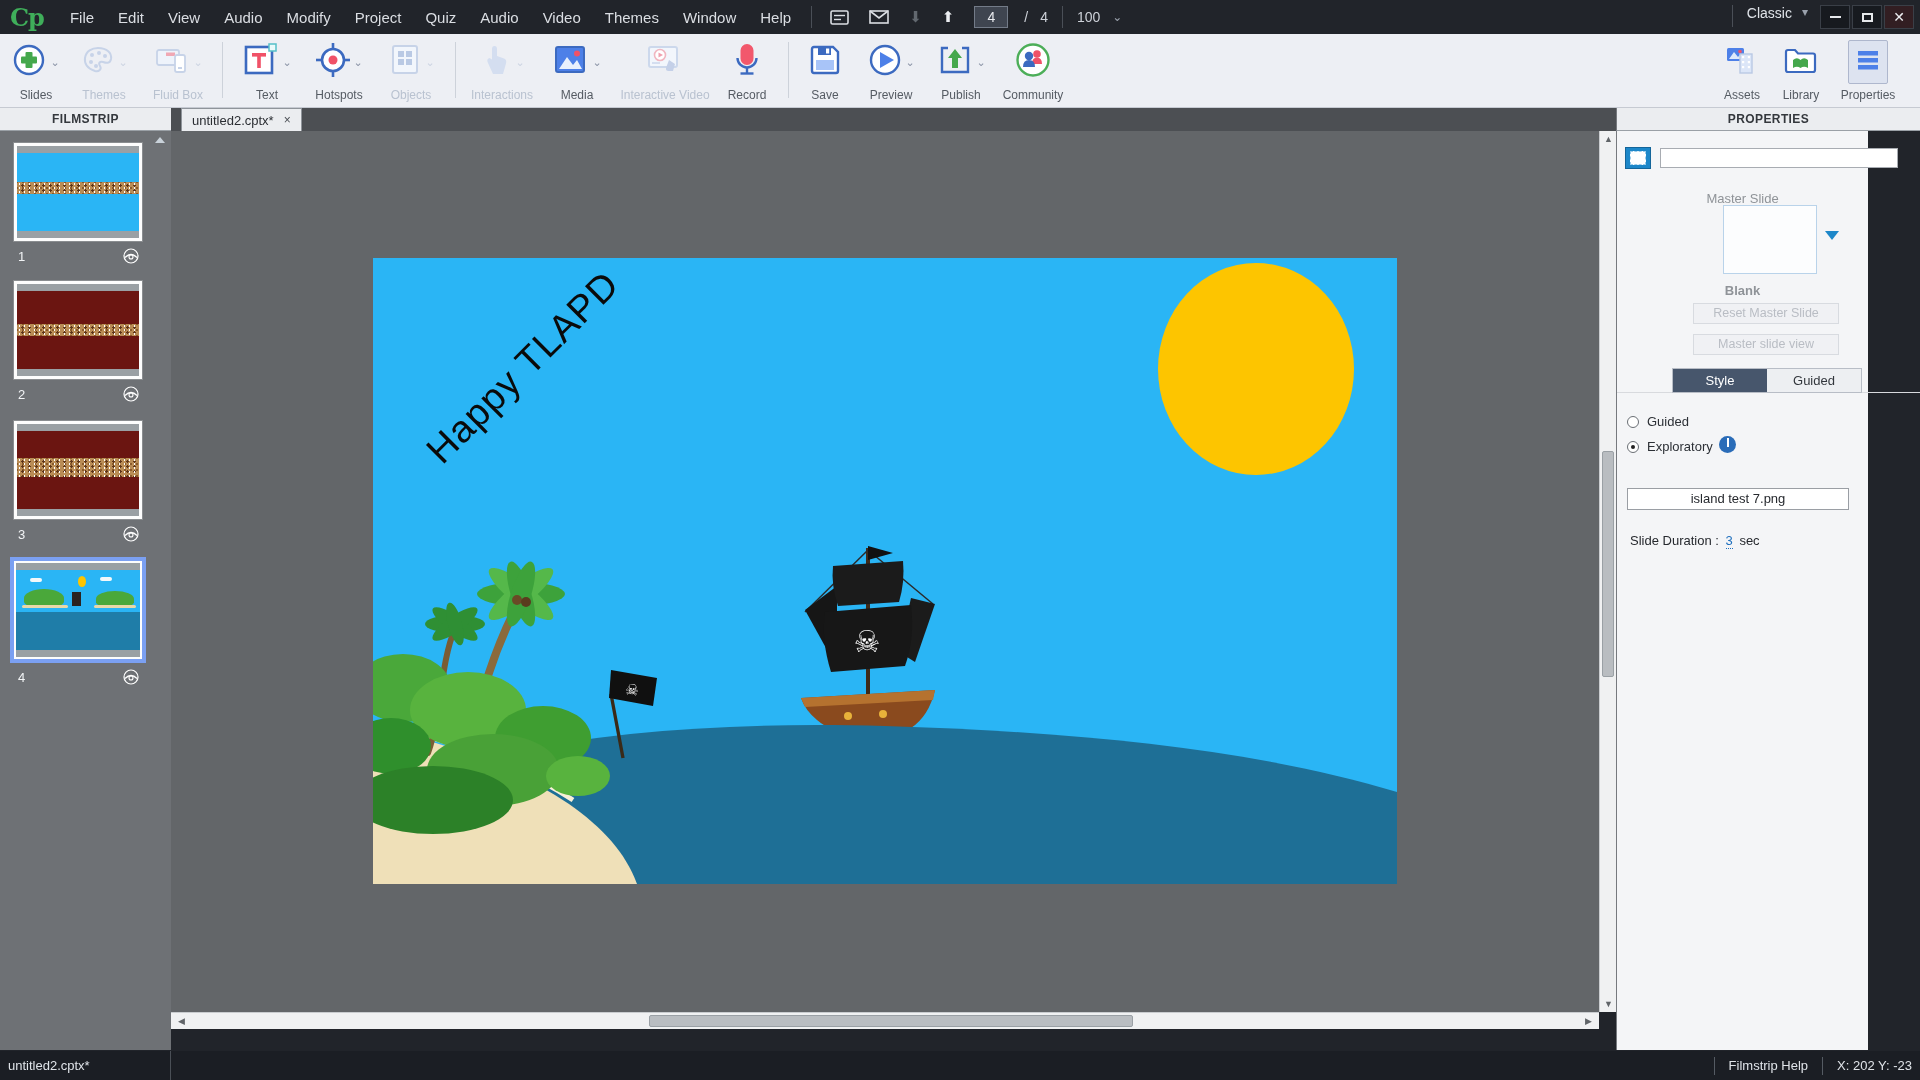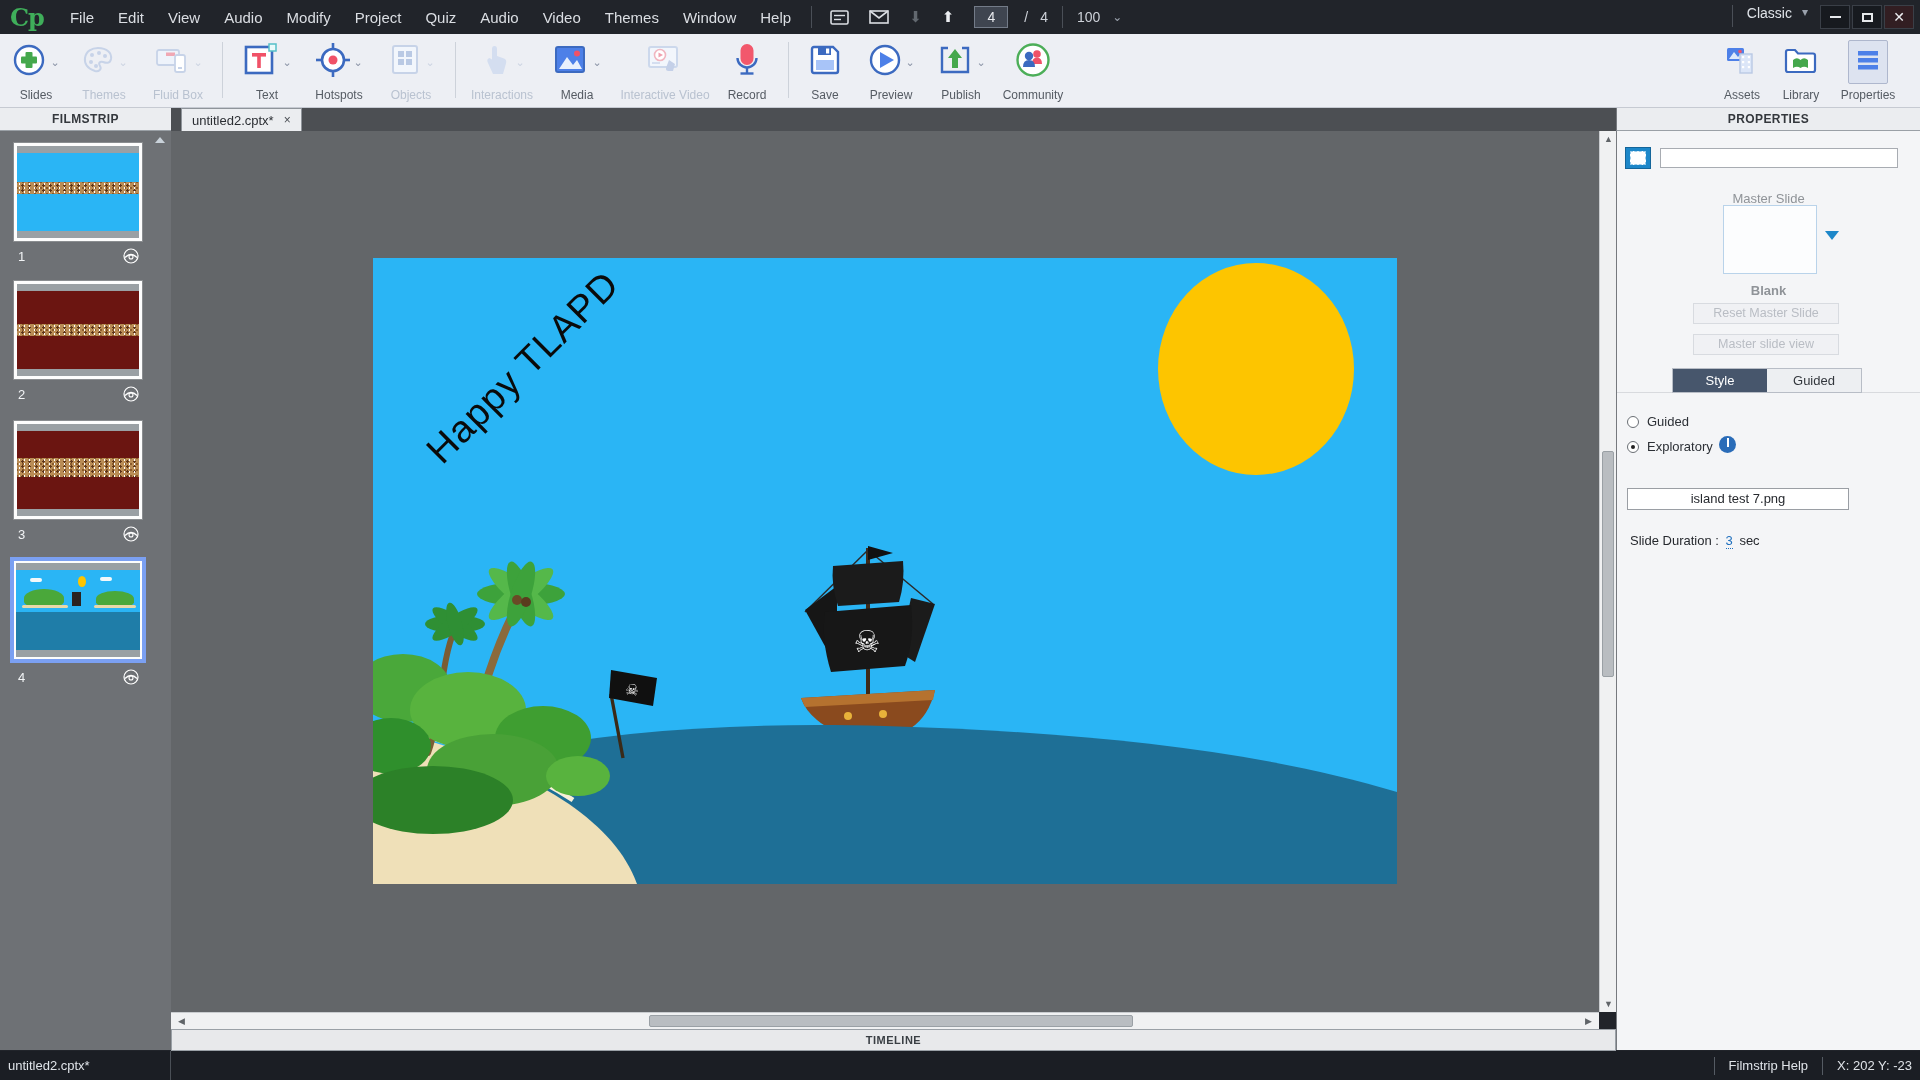--- a/index.html
+++ b/index.html
@@ -102,21 +102,21 @@
   .sarrow { position:absolute; font-size:9px; color:#606468; width:17px; text-align:center; }
   .hscroll { left:171px; top:1012px; width:1428px; height:17px; background:#f0f1f2;
     border-top:1px solid #c9cccf; }
   .hthumb { position:absolute; left:478px; top:2px; width:484px; height:12px;
     background:#b9bdc1; border:1px solid #9aa0a5; border-radius:2px; }
   .timelinebar { left:171px; top:1029px; width:1445px; height:22px; background:#e8e9eb;
     border:1px solid #9aa0a6; display:flex; align-items:center; justify-content:center; }
   .timeline-txt { font-size:11px; font-weight:bold; color:#3a3f44; letter-spacing:.5px; }
 
   
-  .props { left:1616px; top:131px; width:304px; height:919px; background:#f4f5f7;
+  .props { left:1616px; top:131px; width:252px; height:919px; background:#f4f5f7;
     border-left:1px solid #76797e; font-size:13px; color:#2c3036; }
   .swatch { position:absolute; left:8px; top:16px; width:26px; height:22px; background:#1d87c9;
     border:1px solid #14659a; }
   .swatch-inner { position:absolute; left:4px; top:3px; width:16px; height:14px;
     background:#fff; border:1px dashed #9ecdea; }
   .name-input { position:absolute; left:43px; top:17px; width:238px; height:20px;
     background:#fff; border:1px solid #a8acb2; }
   .gray-lbl { position:absolute; width:100%; text-align:center; color:#8f9398; }
   .master-thumb { position:absolute; left:106px; top:74px; width:94px; height:69px;
     background:#fcfdfe; border:1px solid #b9d3ea; }
@@ -617,23 +617,20 @@
     <div class="vthumb"></div>
     <span class="sarrow" style="bottom:3px">▼</span>
   </div>
 
   <div class="abs hscroll">
     <span class="sarrow" style="left:2px;top:3px">◀</span>
     <div class="hthumb"></div>
     <span class="sarrow" style="right:2px;top:3px">▶</span>
   </div>
 
-  <div class="abs timelinebar">
-    <span class="timeline-txt">TIMELINE</span>
-  </div>
 
   <div class="abs props">
     <div class="swatch">
         <div class="swatch-inner"></div>
       </div>
     <input class="name-input" value="" style="">
 
     <div class="gray-lbl" style="top:60px">Master Slide</div>
     <div class="master-thumb"></div>
     <div class="master-caret"></div>

